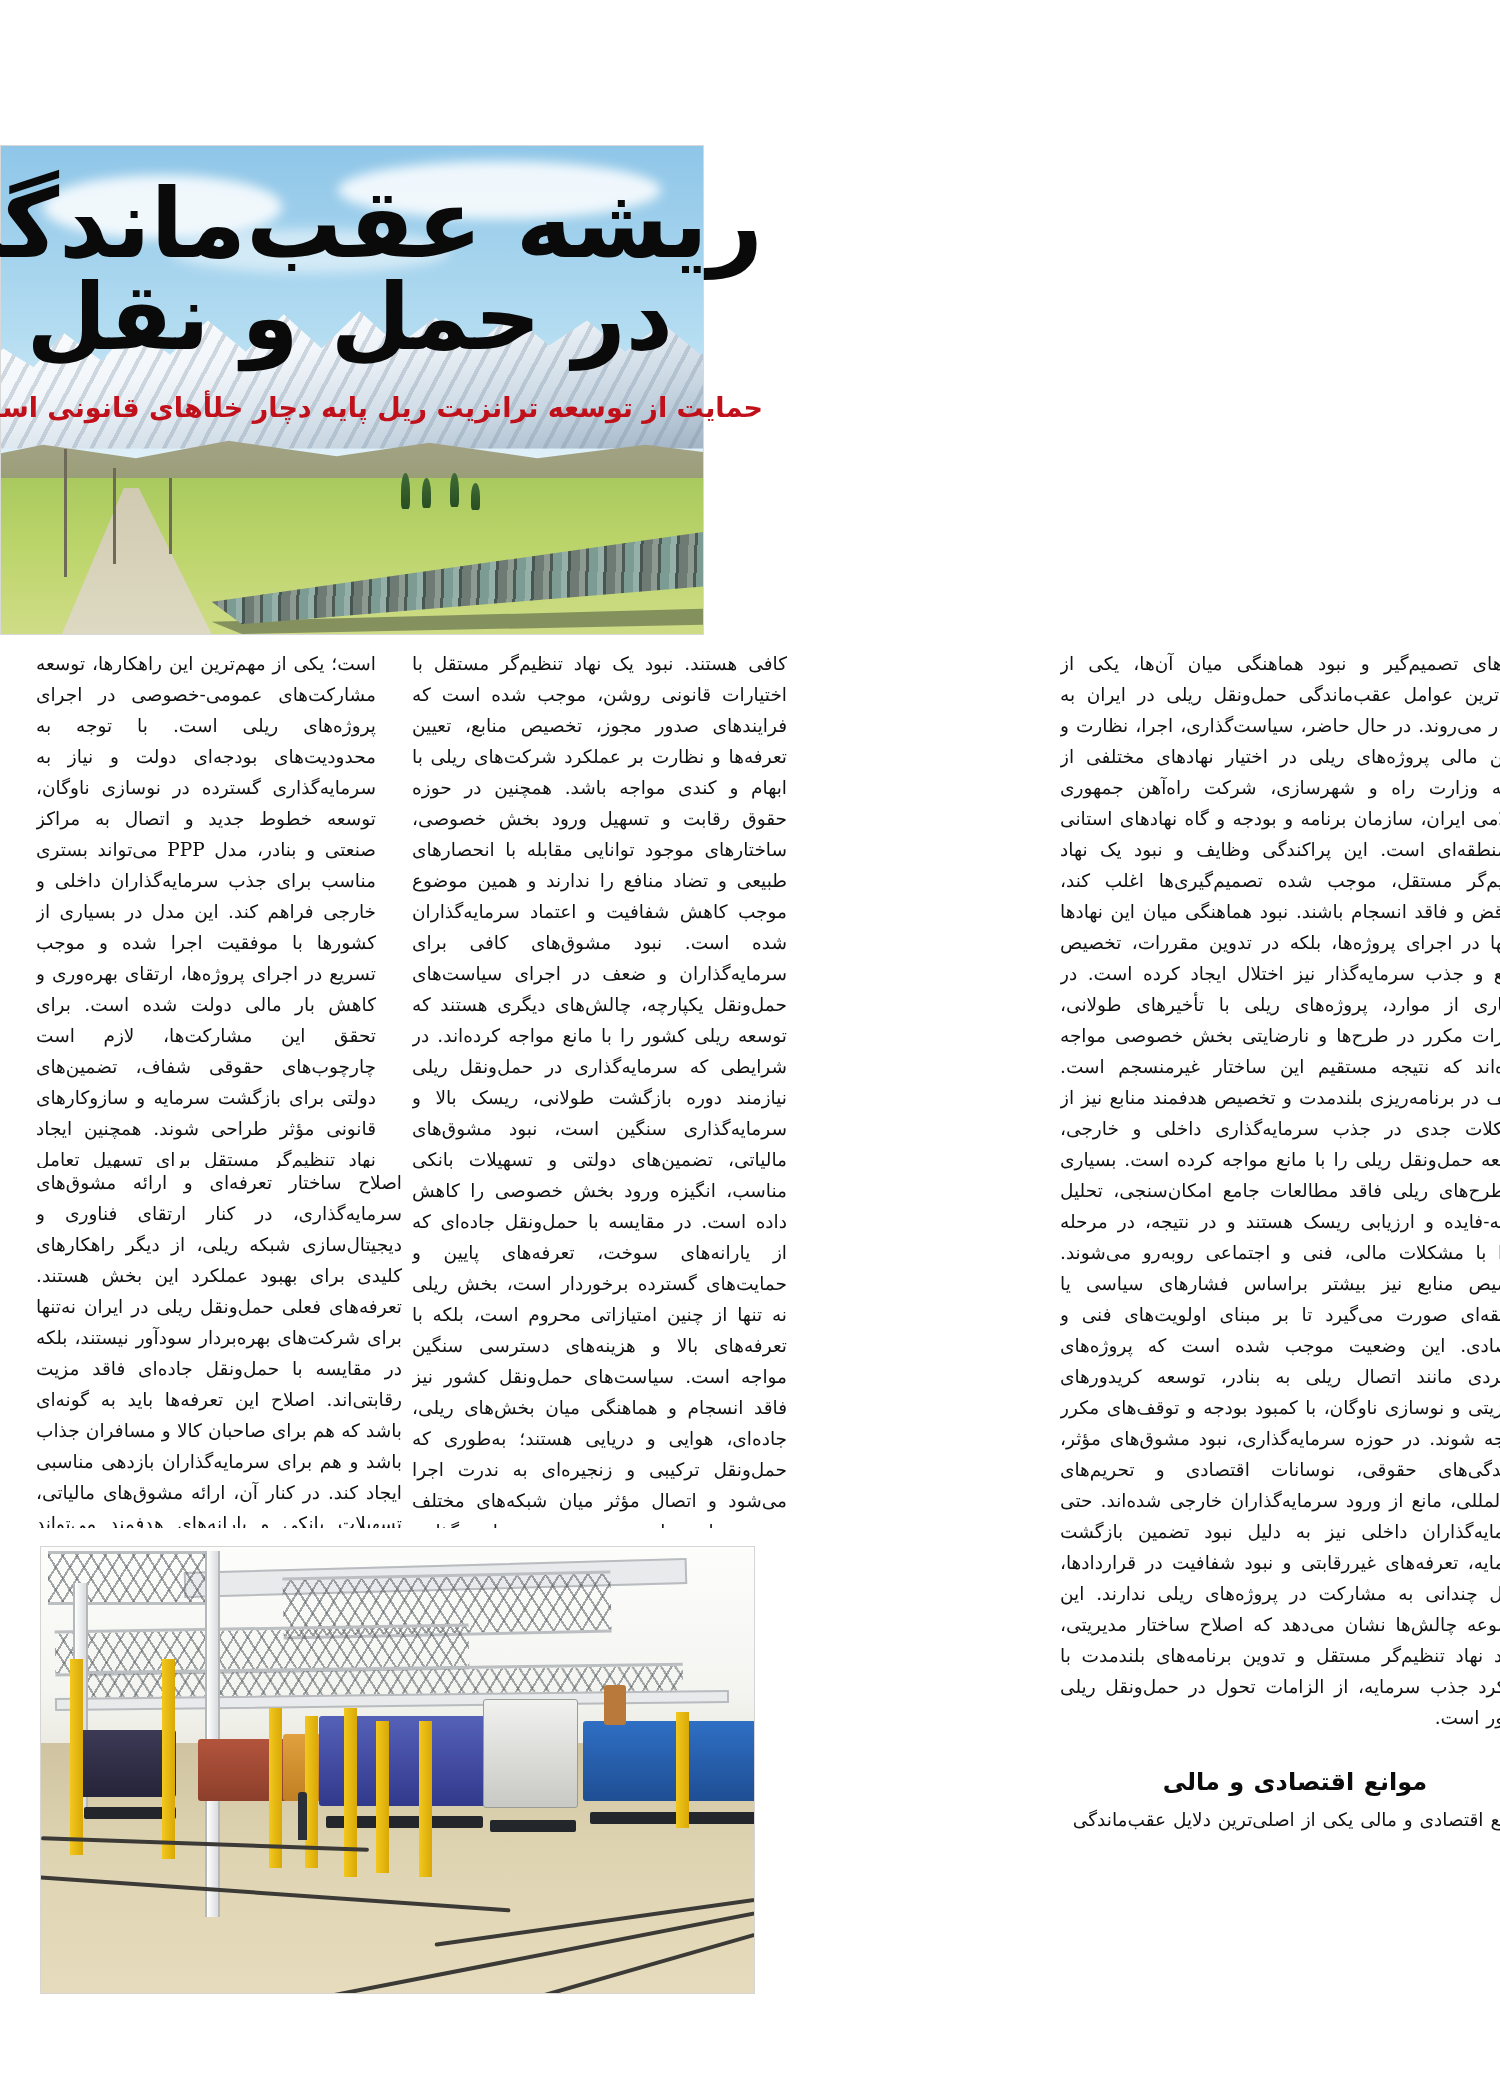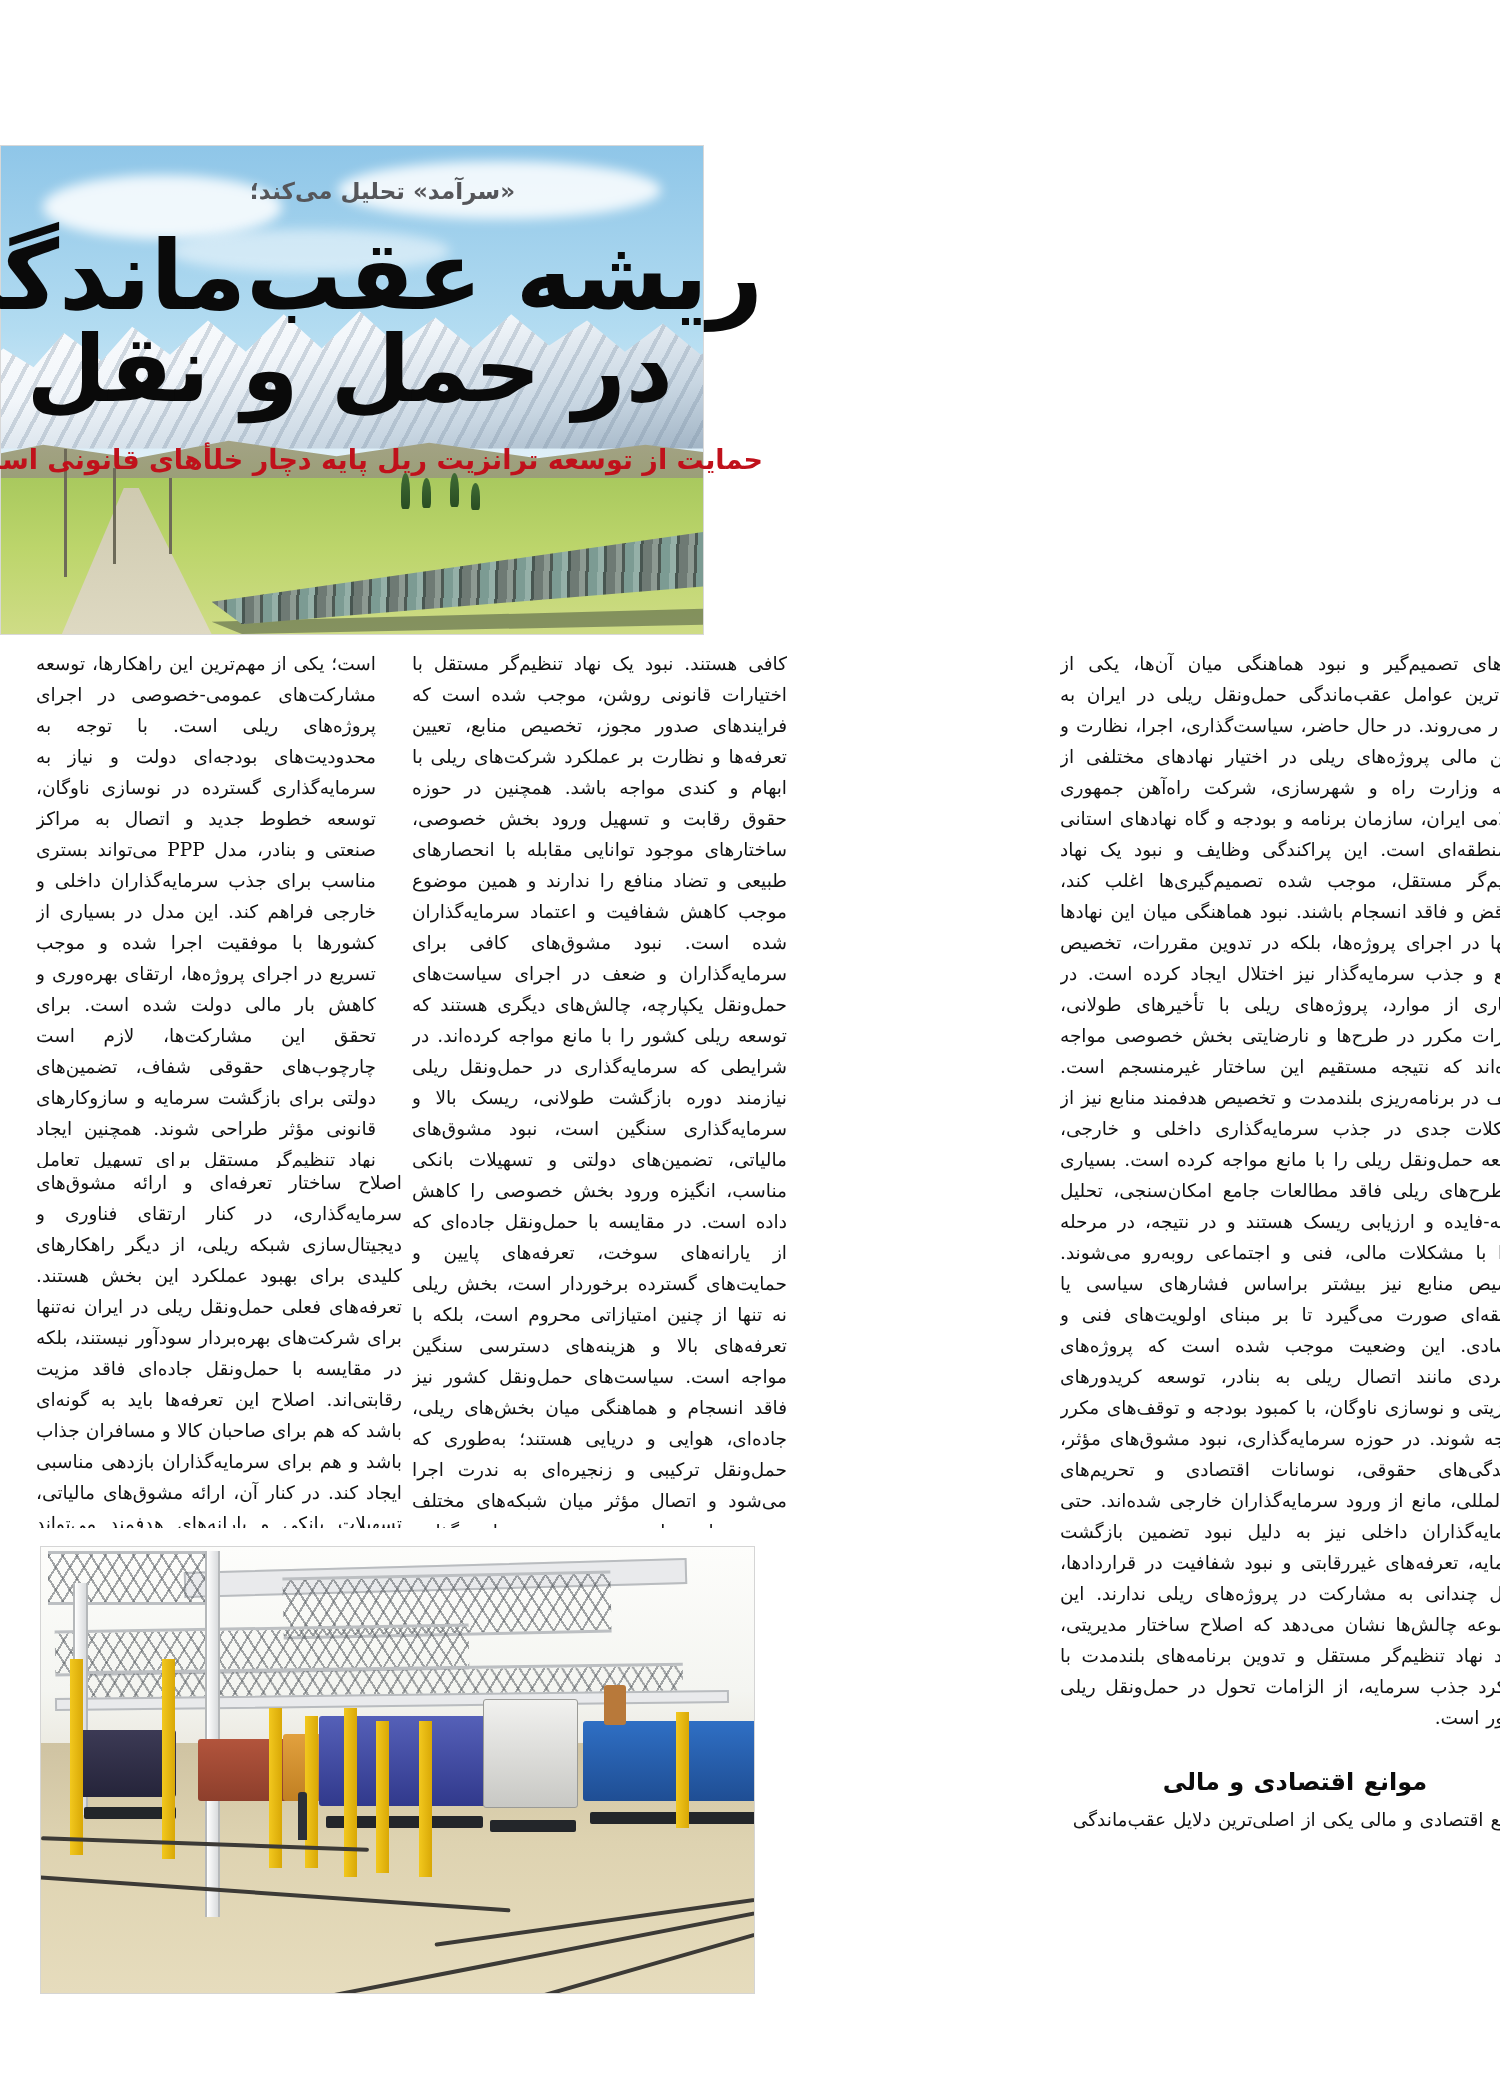--- a/index.html
+++ b/index.html
@@ -302,21 +302,20 @@
     <div class="pt-tree" style="left:64%;top:67%;height:34px;"></div>
     <div class="pt-tree" style="left:67%;top:69%;height:27px;"></div>
     <div class="pt-pole" style="left:9%;top:62%;height:128px;"></div>
     <div class="pt-pole" style="left:16%;top:66%;height:96px;"></div>
     <div class="pt-pole" style="left:24%;top:68%;height:76px;"></div>
     <div class="pt-train-shadow"></div>
     <div class="pt-train"></div>
   </div>
 
   <div class="masthead">
-    <div class="kicker">«سرآمد» تحلیل می‌کند؛</div>
     <h1 class="headline">
       <span class="l1">ریشه عقب‌ماندگی ایران</span>
       <span class="l2">در حمل و نقل ریلی</span>
     </h1>
     <div class="subhead">حمایت از توسعه ترانزیت ریل پایه دچار خلأهای قانونی است</div>
   </div>
 
   <div class="col col-1">
     <p>است؛ یکی از مهم‌ترین این راهکارها، توسعه مشارکت‌های عمومی-خصوصی در اجرای پروژه‌های ریلی است. با توجه به محدودیت‌های بودجه‌ای دولت و نیاز به سرمایه‌گذاری گسترده در نوسازی ناوگان، توسعه خطوط جدید و اتصال به مراکز صنعتی و بنادر، مدل PPP می‌تواند بستری مناسب برای جذب سرمایه‌گذاران داخلی و خارجی فراهم کند. این مدل در بسیاری از کشورها با موفقیت اجرا شده و موجب تسریع در اجرای پروژه‌ها، ارتقای بهره‌وری و کاهش بار مالی دولت شده است. برای تحقق این مشارکت‌ها، لازم است چارچوب‌های حقوقی شفاف، تضمین‌های دولتی برای بازگشت سرمایه و سازوکارهای قانونی مؤثر طراحی شوند. همچنین ایجاد نهاد تنظیم‌گر مستقل برای تسهیل تعامل میان بخش دولتی و خصوصی، می‌تواند اعتماد سرمایه‌گذاران را افزایش دهد و زمینه‌ساز تحول در زیرساخت‌های ریلی کشور باشد.</p>
   </div>

